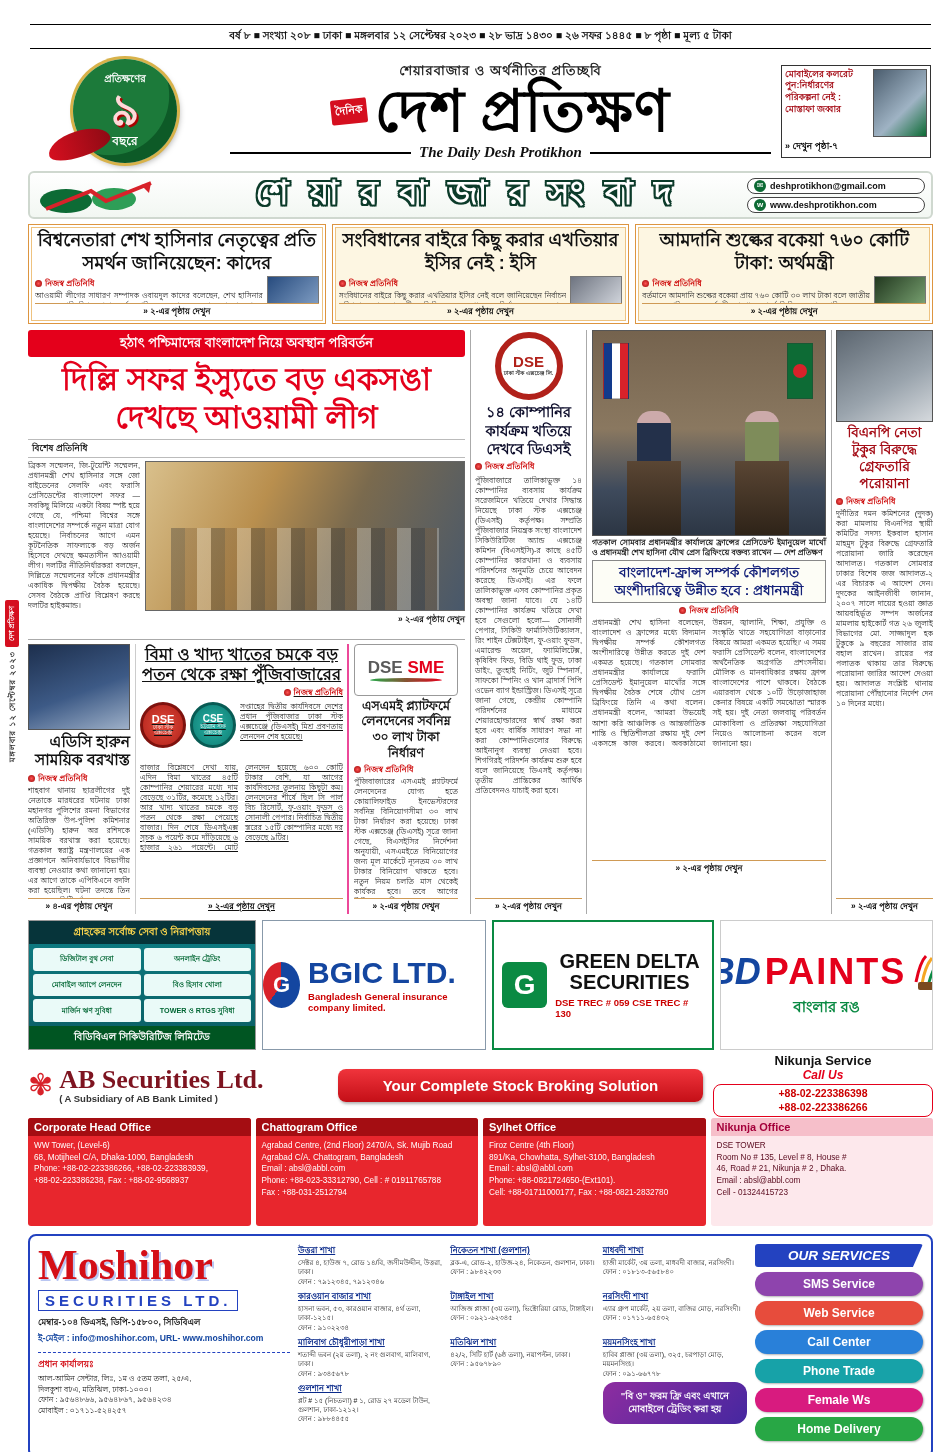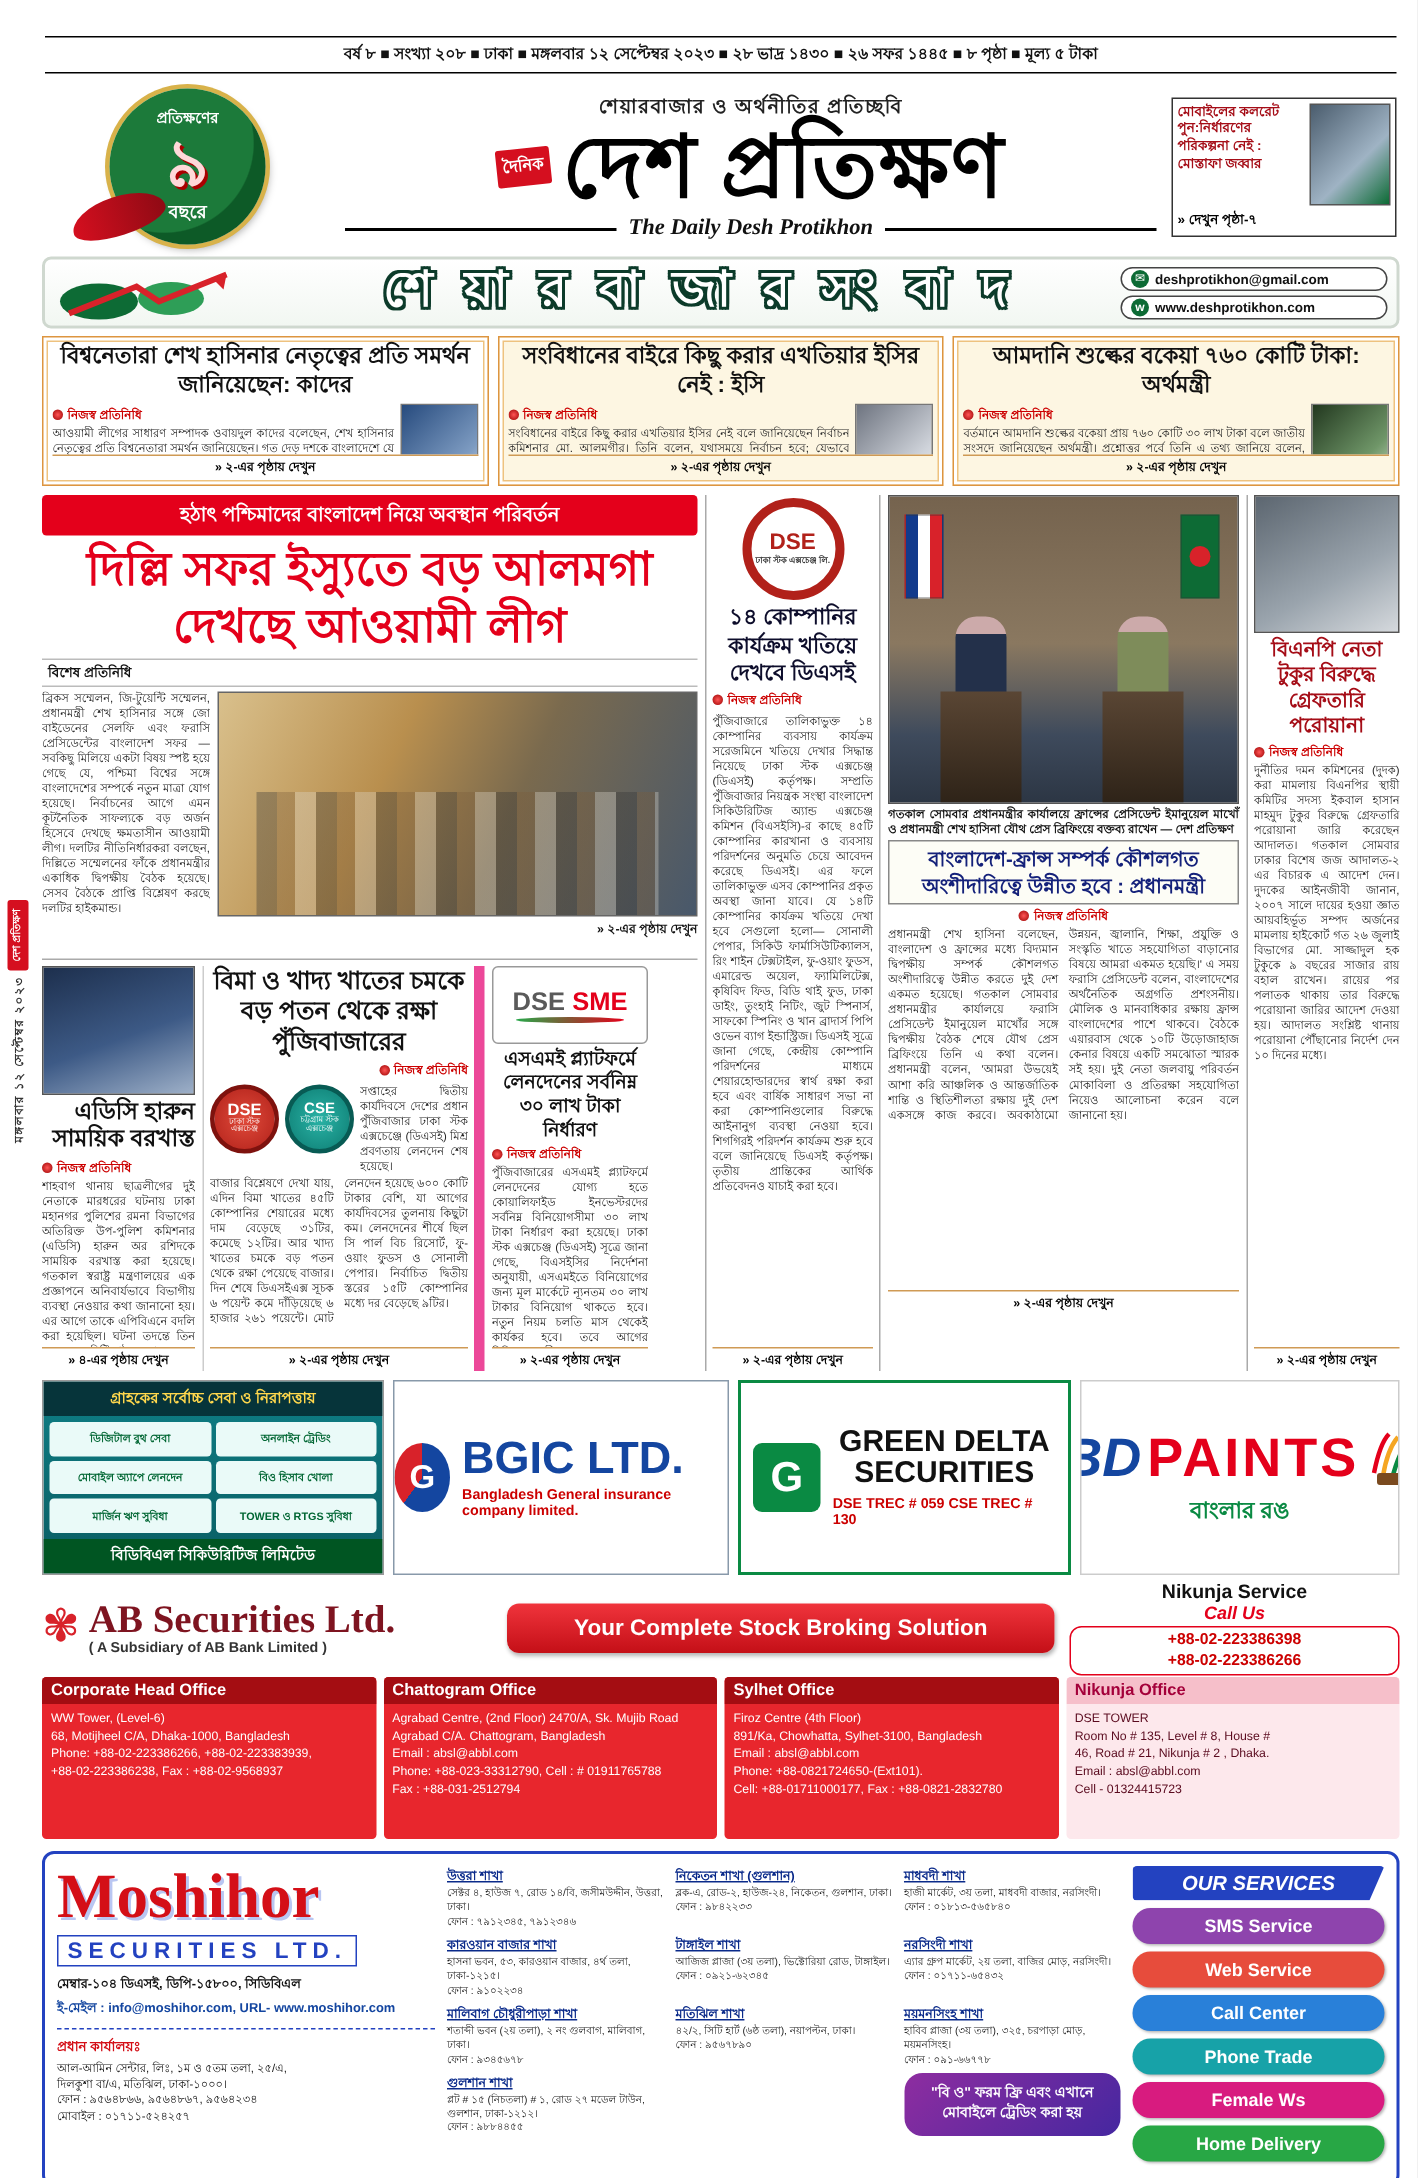--- a/index.html
+++ b/index.html
@@ -37,21 +37,21 @@
   .banner-gfx { width:150px; height:40px; }
   .banner-title { flex:1; text-align:center; font-size:33px; font-weight:800; letter-spacing:6px; color:#fff; text-shadow:2px 2px 0 #0c3b2a,-2px -2px 0 #0c3b2a,2px -2px 0 #0c3b2a,-2px 2px 0 #0c3b2a,0 2px 0 #0c3b2a,2px 0 0 #0c3b2a,0 -2px 0 #0c3b2a,-2px 0 0 #0c3b2a; white-space:nowrap; }
   .banner-contact { width:178px; display:flex; flex-direction:column; gap:3px; }
   .pill { display:flex; align-items:center; gap:4px; border:1px solid #444; border-radius:10px; font-size:9px; font-weight:bold; padding:1px 6px; background:#fff; }
   .pill .ic { width:12px; height:12px; border-radius:50%; background:#0d6b35; color:#fff; font-size:8px; display:flex; align-items:center; justify-content:center; }
 
   
   .boxrow { display:flex; gap:6px; margin-top:5px; }
   .sbox { flex:1; border:1.4px solid #dd9540; box-shadow:inset 0 0 0 2px #fff, inset 0 0 0 3px #eec27f; padding:4px 6px; height:100px; display:flex; flex-direction:column; overflow:hidden; }
   .sbox.cream { background:#fdf6e2; }
-  .sbox-title { font-size:15px; font-weight:800; line-height:1.25; text-align:center; }
+  .sbox-title { font-size:18px; font-weight:800; line-height:1.25; text-align:center; }
   .sbox-mid { display:flex; gap:4px; flex:1; overflow:hidden; margin-top:2px; }
   .sbox-left { flex:1; overflow:hidden; }
   .byline { font-size:8px; font-weight:bold; color:#c00; display:flex; align-items:center; gap:3px; margin:1px 0; }
   .byline .dot { width:7px; height:7px; border-radius:50%; background:radial-gradient(#f55,#900); display:inline-block; }
   .smallbody { font-size:7.6px; line-height:1.32; text-align:justify; color:#222; }
   .sbox-photo { width:52px; height:60px; border:1px solid #777; flex:0 0 auto; }
   .ph1 { background:linear-gradient(135deg,#274b7e,#7d9bc1 70%,#cfd8e6); }
   .ph2 { background:linear-gradient(135deg,#6e7480,#cfd3da 70%,#f0f0f0); }
   .ph3 { background:linear-gradient(135deg,#22381f,#6f9668 65%,#cfe0c8); }
   .more { font-size:8.3px; font-weight:bold; text-align:center; border-top:1px solid #cf9a55; padding-top:1px; color:#000; }
@@ -70,21 +70,21 @@
   .lead-text { width:112px; height:172px; overflow:hidden; }
   .lead-photo-wrap { flex:1; }
   .lead-photo { height:150px; border:1px solid #666; background:linear-gradient(115deg,#d9c08c 0%,#b98f4e 35%,#7a6a4e 60%,#48586b 100%); position:relative; }
   .lead-photo .figs { position:absolute; bottom:0; left:8%; width:84%; height:55%; background:repeating-linear-gradient(90deg,#333 0 14px,#7a5c3a 14px 26px,#dcd7cc 26px 40px); opacity:.35; }
   .lead-more { text-align:right; font-size:8.3px; font-weight:bold; margin-top:2px; }
 
   .subrow { display:flex; gap:5px; margin-top:6px; border-top:1px solid #aaa; padding-top:4px; flex:1; overflow:hidden; }
   .adcCol { width:102px; display:flex; flex-direction:column; }
   .adc-photo { width:100%; height:86px; border:1px solid #555; background:linear-gradient(160deg,#1d2f4d,#3d5a86 55%,#9eb0c8); }
   .adc-head { font-size:15.5px; font-weight:800; text-align:right; line-height:1.2; margin:3px 0 1px; }
-  .mktCol { width:188px; display:flex; flex-direction:column; border-left:1px solid #ccc; border-right:7px solid #ec4899; padding:0 4px; }
+  .mktCol { width:214px; display:flex; flex-direction:column; border-left:1px solid #ccc; border-right:2px solid #ec4899; padding:0 4px;text-decoration:underline; }
   .mkt-head { font-size:16.5px; font-weight:800; text-align:center; line-height:1.25; }
   .mkt-byline { justify-content:flex-end; }
   .mkt-mid { display:flex; gap:4px; margin-top:2px; }
   .logo-circ { width:46px; height:46px; border-radius:50%; display:flex; flex-direction:column; align-items:center; justify-content:center; font-weight:800; color:#fff; font-size:11px; text-align:center; line-height:1; flex:0 0 auto; }
   .dse-c { background:radial-gradient(#e04a3a,#b1211a); border:3px solid #7e120e; }
   .cse-c { background:radial-gradient(#2ab3a6,#0d7c72); border:3px solid #085b54; font-size:10px; }
   .logo-sub { font-size:5.5px; font-weight:normal; }
   .mkt-intro { flex:1; height:58px; overflow:hidden; }
   .mkt-body { margin-top:3px; column-count:2; column-gap:7px; height:142px; overflow:hidden; }
   .smeCol { width:104px; display:flex; flex-direction:column; }
@@ -285,21 +285,21 @@
         <div class="sbox-photo ph3"></div>
       </div>
       <div class="more">» ২-এর পৃষ্ঠায় দেখুন</div>
     </article>
   </div>
 
   <div class="main">
 
     <div class="colA">
       <div class="kicker">হঠাৎ পশ্চিমাদের বাংলাদেশ নিয়ে অবস্থান পরিবর্তন</div>
-      <h1 class="lead-headline">দিল্লি সফর ইস্যুতে বড় আলমগা দেখছে আওয়ামী লীগ</h1>
+      <h1 class="lead-headline">দিল্লি সফর ইস্যুতে বড় একসঙা দেখছে আওয়ামী লীগ</h1>
       <div class="lead-byline">
           <span class="dot"></span>
           <span>বিশেষ প্রতিনিধি</span>
         </div>
       <div class="lead-body">
         <p class="smallbody lead-text">ব্রিকস সম্মেলন, জি-টুয়েন্টি সম্মেলন, প্রধানমন্ত্রী শেখ হাসিনার সঙ্গে জো বাইডেনের সেলফি এবং ফরাসি প্রেসিডেন্টের বাংলাদেশ সফর — সবকিছু মিলিয়ে একটা বিষয় স্পষ্ট হয়ে গেছে যে, পশ্চিমা বিশ্বের সঙ্গে বাংলাদেশের সম্পর্কে নতুন মাত্রা যোগ হয়েছে। নির্বাচনের আগে এমন কূটনৈতিক সাফল্যকে বড় অর্জন হিসেবে দেখছে ক্ষমতাসীন আওয়ামী লীগ। দলটির নীতিনির্ধারকরা বলছেন, দিল্লিতে সম্মেলনের ফাঁকে প্রধানমন্ত্রীর একাধিক দ্বিপক্ষীয় বৈঠক হয়েছে। সেসব বৈঠকে প্রাপ্তি বিশ্লেষণ করছে দলটির হাইকমান্ড।</p>
         <div class="lead-photo-wrap">
           <div class="lead-photo">
               <div class="figs"></div>
             </div>

